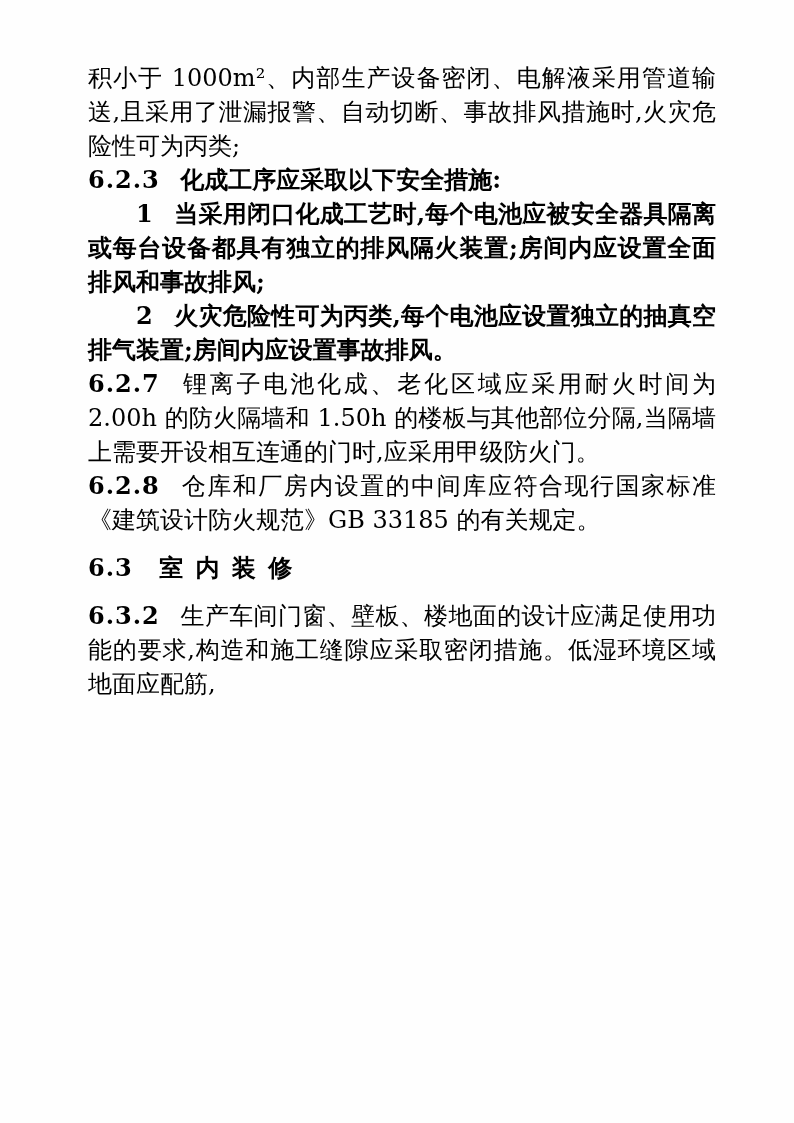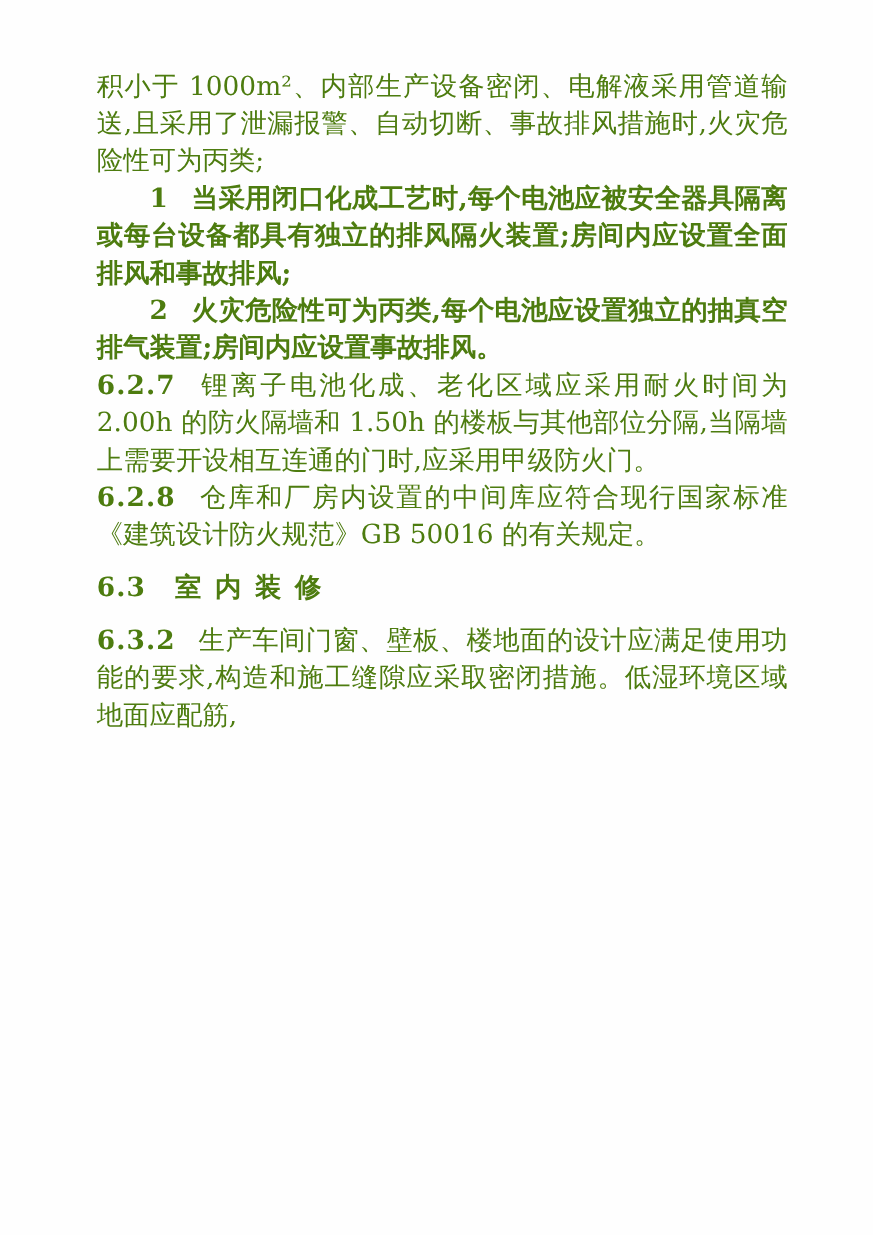--- a/index.html
+++ b/index.html
@@ -5,21 +5,21 @@
   html, body {
     margin: 0;
     padding: 0;
     background: #e8e8e8;
   }
   .page {
     position: relative;
     width: 794px;
     height: 1123px;
     background: #fefefe;
-    color: #4d7c0f;
+    color: #000000;
     font-family: "DejaVu Serif", "Liberation Serif", serif;
     overflow: hidden;
     box-sizing: border-box;
   }
   .content {
     position: absolute;
     left: 88px;
     top: 61px;
     width: 628px;
     font-size: 24px;
@@ -58,31 +58,32 @@
 </style>
 </head>
 <body>
 
 <div class="page">
   <div class="content">
 
     <p><span>积小于 1000m²、内部生产设备密闭、电解液采用管道输送,且采用了泄漏报警、自动切断、事故排风措施时,火灾危险性可为丙类;</span></p>
 
 
+    <p class="bold"><span class="num">6.2.3</span><span>化成工序应采取以下安全措施:</span></p>
 
     <p class="para-item bold"><span class="num">1</span><span>当采用闭口化成工艺时,每个电池应被安全器具隔离或每台设备都具有独立的排风隔火装置;房间内应设置全面排风和事故排风;</span></p>
 
     <p class="para-item bold"><span class="num">2</span><span>火灾危险性可为丙类,每个电池应设置独立的抽真空排气装置;房间内应设置事故排风。</span></p>
 
 
 
 
     <p><span class="num">6.2.7</span><span>锂离子电池化成、老化区域应采用耐火时间为 2.00h 的防火隔墙和 1.50h 的楼板与其他部位分隔,当隔墙上需要开设相互连通的门时,应采用甲级防火门。</span></p>
 
-    <p><span class="num">6.2.8</span><span>仓库和厂房内设置的中间库应符合现行国家标准《建筑设计防火规范》GB 50016 的有关规定。</span></p>
+    <p><span class="num">6.2.8</span><span>仓库和厂房内设置的中间库应符合现行国家标准《建筑设计防火规范》GB 33185 的有关规定。</span></p>
 
     <p class="section-heading"><span class="heading-num">6.3</span><span class="heading-title">室 内 装 修</span></p>
 
 
     <p><span class="num">6.3.2</span><span>生产车间门窗、壁板、楼地面的设计应满足使用功能的要求,构造和施工缝隙应采取密闭措施。低湿环境区域地面应配筋,</span></p>
 
   </div>
 </div>
 
 </body></html>

